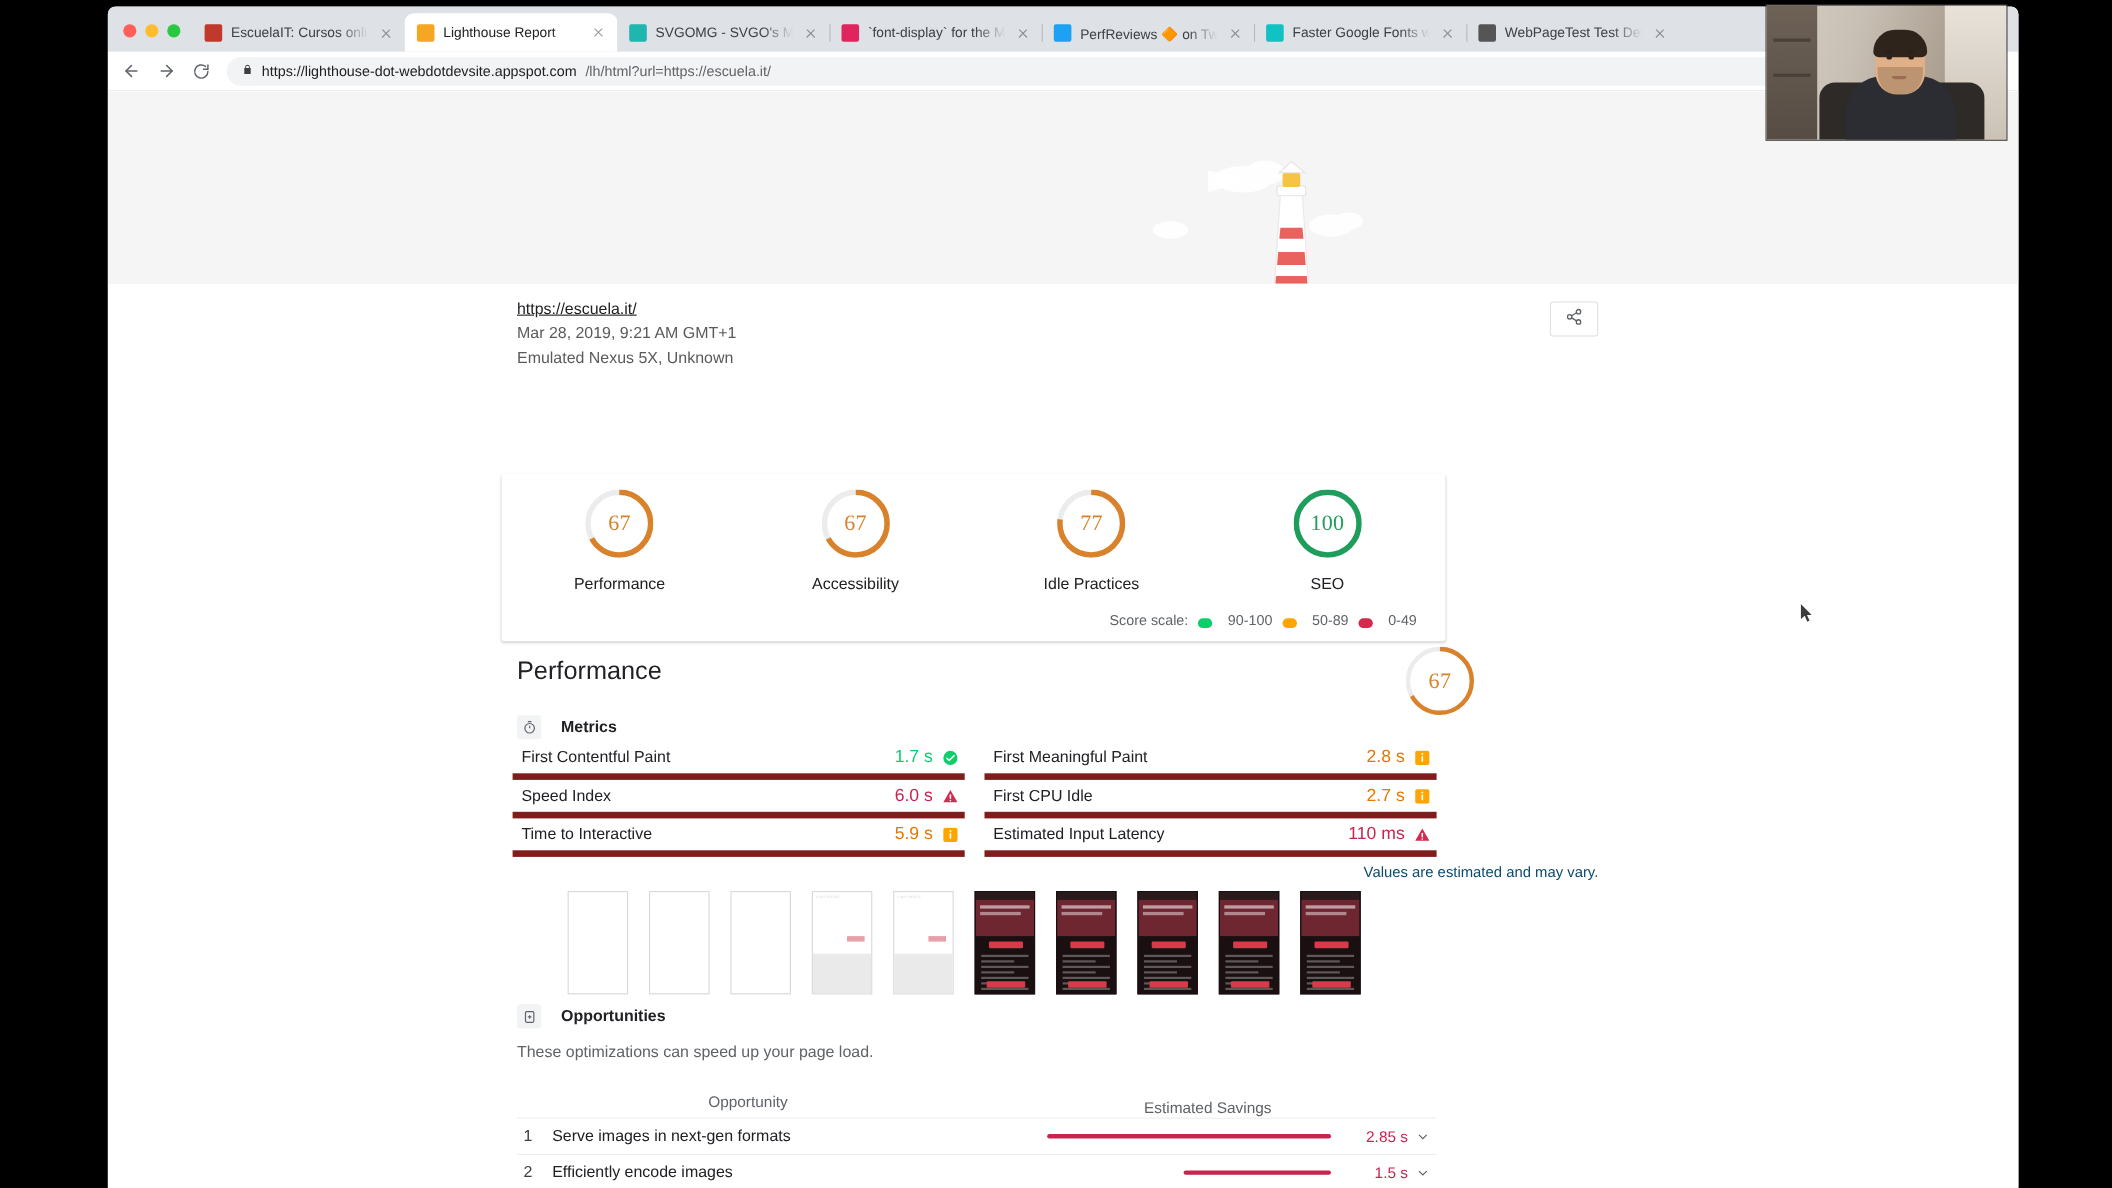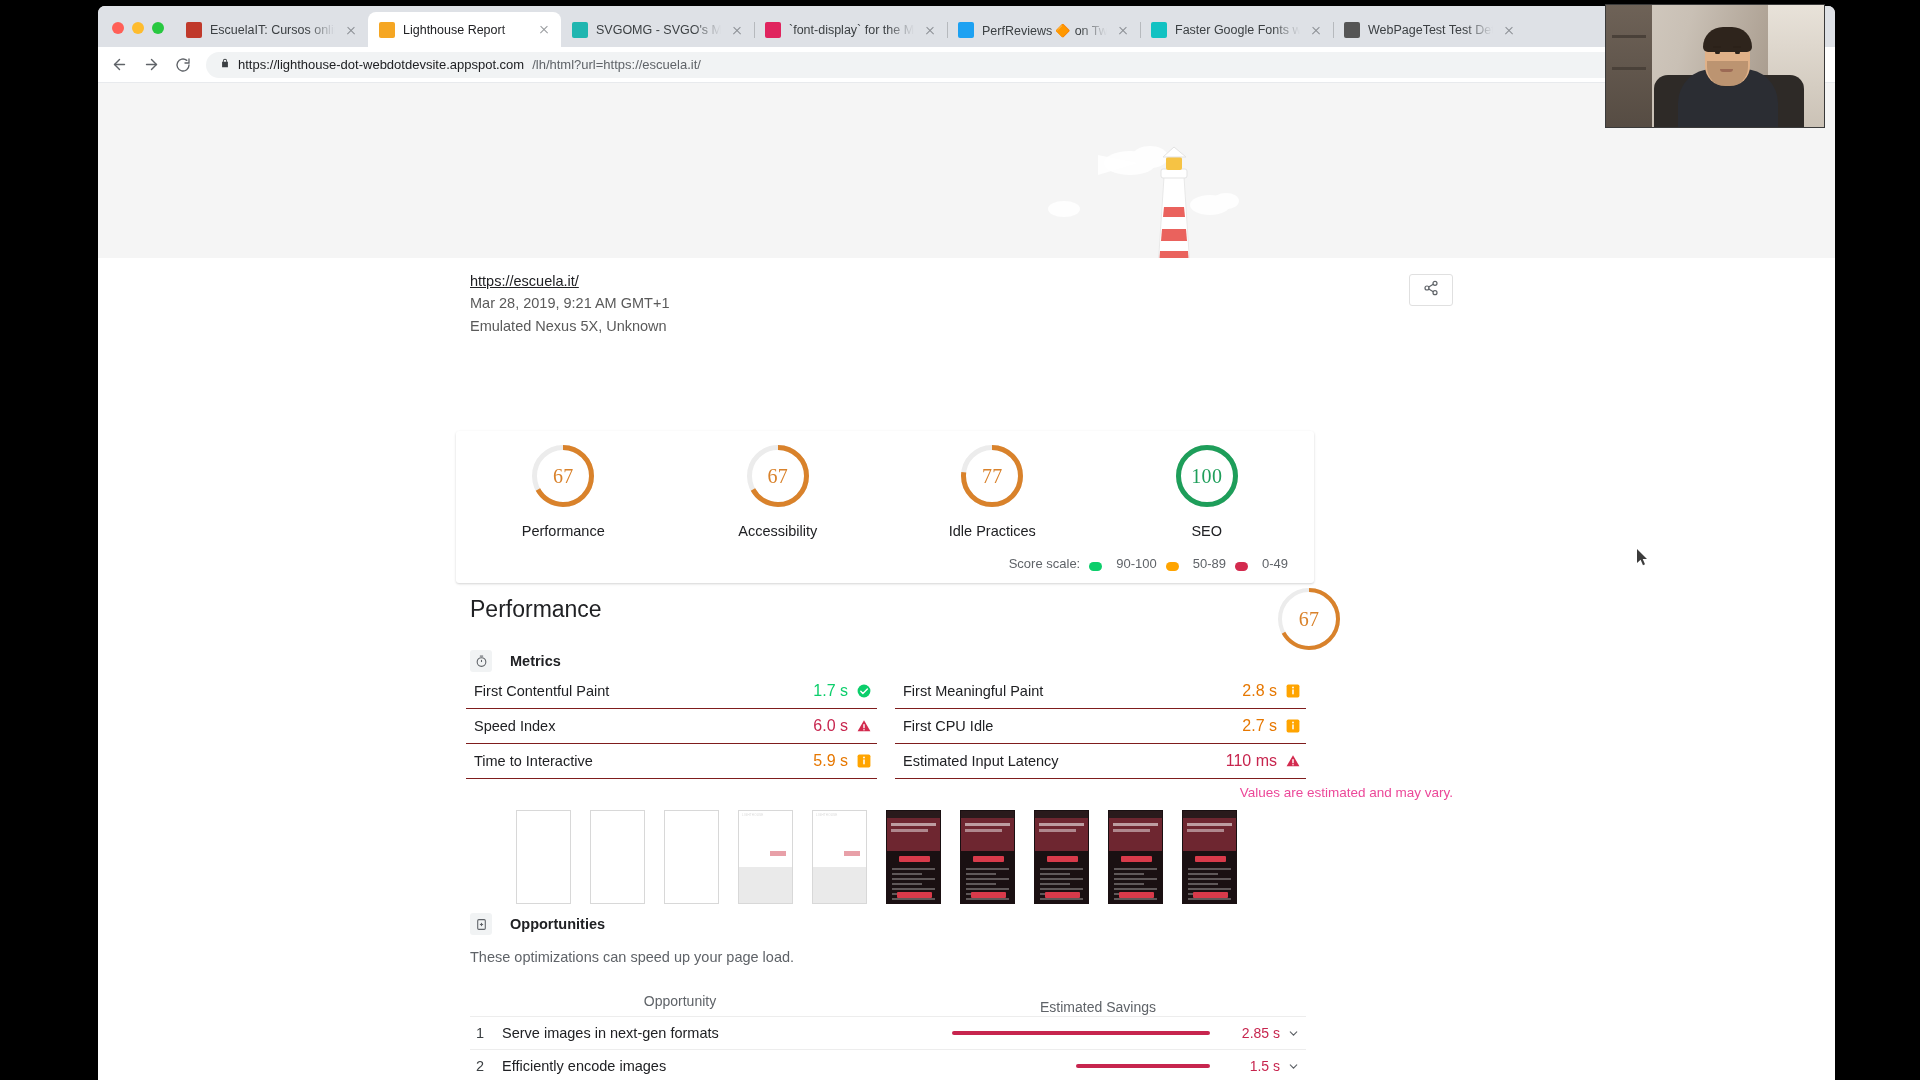--- a/index.html
+++ b/index.html
@@ -166,33 +166,33 @@
   }
 
   .metrics {
     position: absolute; left: 368px; top: 86px;
     width: 840px;
     display: grid; grid-template-columns: 1fr 1fr; column-gap: 18px;
   }
   .metric-row {
     display: flex; align-items: center;
     height: 35px; padding: 0 6px 0 8px;
-    border-bottom: 1px solid #7f1d1d;
+    border-bottom: 6px solid #7f1d1d;
     font-size: 14.5px; color: #202124; justify-content: space-between;
   }
   .metric-name { flex: 1; }
   .metric-val { font-size: 16px; margin-right: 9px; }
   .metric-val.green { color: #0cce6b; }
   .metric-val.orange { color: #e67700; }
   .metric-val.red { color: #c7254e; }
   .mark { width: 14px; height: 14px; flex: 0 0 14px; }
 
   .est-note {
     position: absolute; right: 382px; top: 197px;
-    font-size: 13.5px; color: #ec4899;
+    font-size: 13.5px; color: #0c4a6e;
   }
 
   
   .filmstrip {
     position: absolute; left: 418px; top: 222px;
     display: flex; gap: 19px;
   }
   .frame {
     width: 55px; height: 94px;
     border: 1px solid #d8d8d8; background: #fff;

